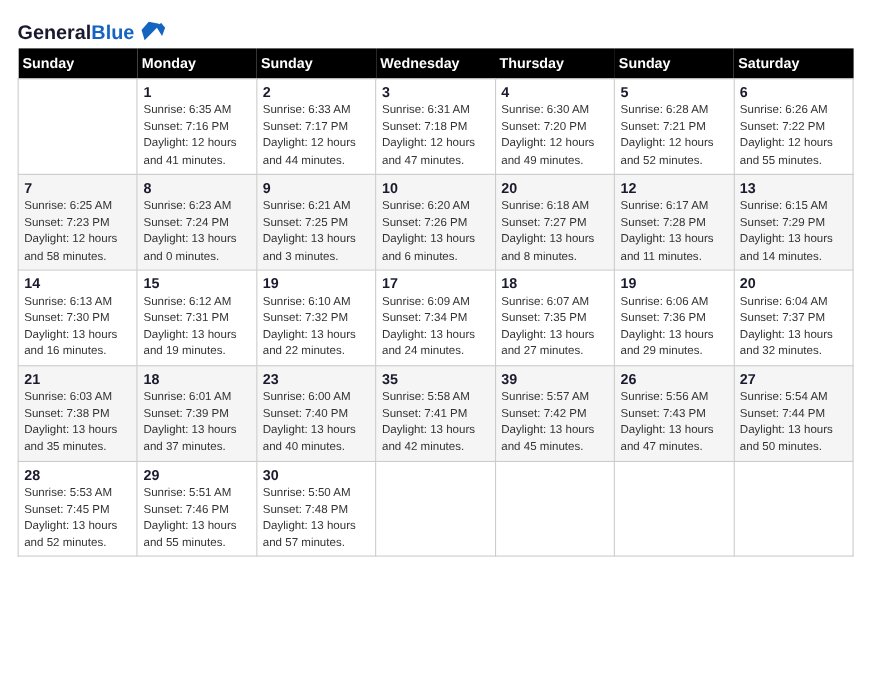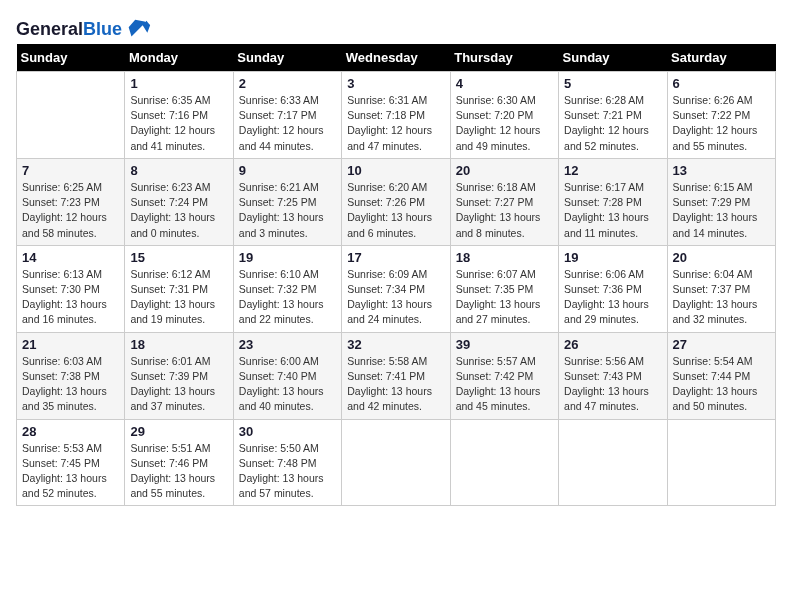--- a/index.html
+++ b/index.html
@@ -213,21 +213,21 @@
         </td>
         <td>
           <div class="day-num">18</div>
           <div class="day-info">Sunrise: 6:01 AM<br>Sunset: 7:39 PM<br>Daylight: 13 hours and 37 minutes.</div>
         </td>
         <td>
           <div class="day-num">23</div>
           <div class="day-info">Sunrise: 6:00 AM<br>Sunset: 7:40 PM<br>Daylight: 13 hours and 40 minutes.</div>
         </td>
         <td>
-          <div class="day-num">32</div>
+          <div class="day-num">35</div>
           <div class="day-info">Sunrise: 5:58 AM<br>Sunset: 7:41 PM<br>Daylight: 13 hours and 42 minutes.</div>
         </td>
         <td>
           <div class="day-num">39</div>
           <div class="day-info">Sunrise: 5:57 AM<br>Sunset: 7:42 PM<br>Daylight: 13 hours and 45 minutes.</div>
         </td>
         <td>
           <div class="day-num">26</div>
           <div class="day-info">Sunrise: 5:56 AM<br>Sunset: 7:43 PM<br>Daylight: 13 hours and 47 minutes.</div>
         </td>

